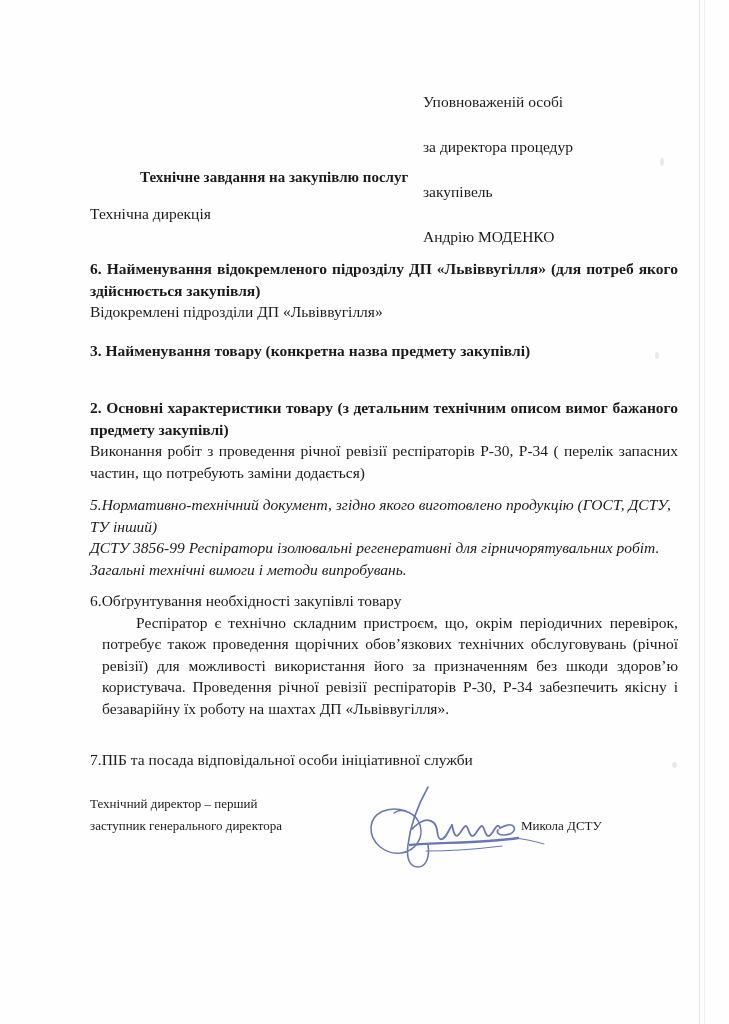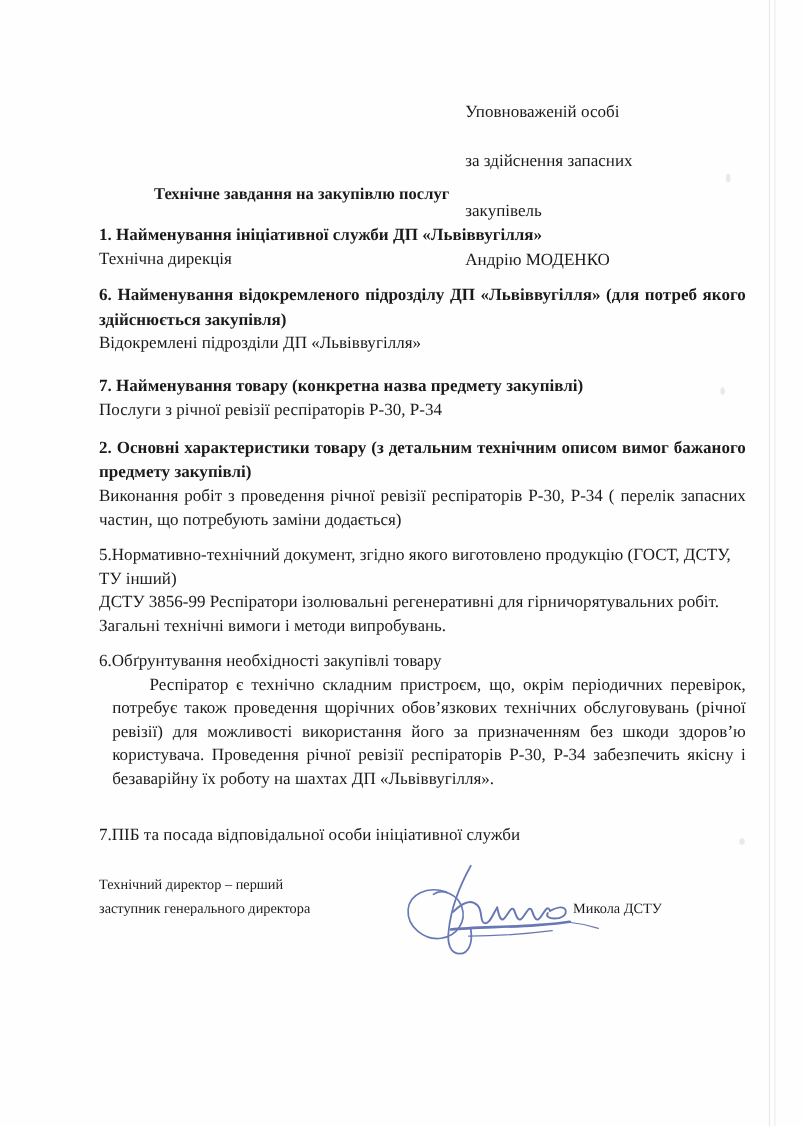--- a/index.html
+++ b/index.html
@@ -127,48 +127,46 @@
   <div class="scan-edge a"></div>
   <div class="scan-edge b"></div>
   <div class="scan-speck" style="left:660px; top:158px; width:4px; height:8px;"></div>
   <div class="scan-speck" style="left:655px; top:352px; width:4px; height:7px;"></div>
   <div class="scan-speck" style="left:672px; top:762px; width:5px; height:6px;"></div>
 
   <div class="content">
 
     <div class="addressee">
       <div>Уповноваженій особі</div>
-      <div>за здійснення запасних</div>
+      <div>за директора процедур</div>
       <div>закупівель</div>
       <div>Андрію МОДЕНКО</div>
     </div>
 
     <div class="doc-title">Технічне завдання на закупівлю послуг</div>
 
     <div class="section" style="top:203px;">
-      <div class="heading">1.  Найменування ініціативної служби ДП «Львіввугілля»</div>
       <div class="body">Технічна дирекція</div>
     </div>
 
     <div class="section" style="top:258px;">
       <div class="heading justified">6. Найменування відокремленого підрозділу ДП «Львіввугілля» (для потреб якого здійснюється закупівля)</div>
       <div class="body">Відокремлені підрозділи ДП «Львіввугілля»</div>
     </div>
 
     <div class="section" style="top:340px;">
-      <div class="heading">7.  Найменування товару (конкретна назва предмету закупівлі)</div>
-      <div class="body">Послуги з річної ревізії респіраторів Р-30, Р-34</div>
+      <div class="heading">3.  Найменування товару (конкретна назва предмету закупівлі)</div>
     </div>
 
     <div class="section" style="top:397px;">
       <div class="heading justified">2. Основні характеристики товару (з детальним технічним описом вимог бажаного предмету закупівлі)</div>
       <div class="body justified">Виконання робіт з проведення річної ревізії респіраторів Р-30, Р-34 ( перелік запасних частин, що потребують заміни додається)</div>
     </div>
 
-    <div class="section" style="top:494px;">
+    <div class="section" style="top:494px;font-style:italic;">
       <div class="heading plain">5.Нормативно-технічний документ, згідно якого виготовлено продукцію (ГОСТ, ДСТУ, ТУ інший)</div>
       <div class="body">ДСТУ 3856-99 Респіратори ізолювальні регенеративні для гірничорятувальних робіт. Загальні технічні вимоги і методи випробувань.</div>
     </div>
 
     <div class="section" style="top:590px;">
       <div class="heading plain">6.Обґрунтування необхідності закупівлі товару</div>
       <div class="body justified indent">Респіратор є технічно складним   пристроєм, що, окрім періодичних перевірок, потребує також проведення щорічних обов’язкових технічних обслуговувань (річної ревізії) для можливості використання його за призначенням без шкоди здоров’ю  користувача. Проведення річної ревізії респіраторів Р-30, Р-34 забезпечить якісну і безаварійну їх роботу на шахтах ДП «Львіввугілля».</div>
     </div>
 
     <div class="section" style="top:749px;">

